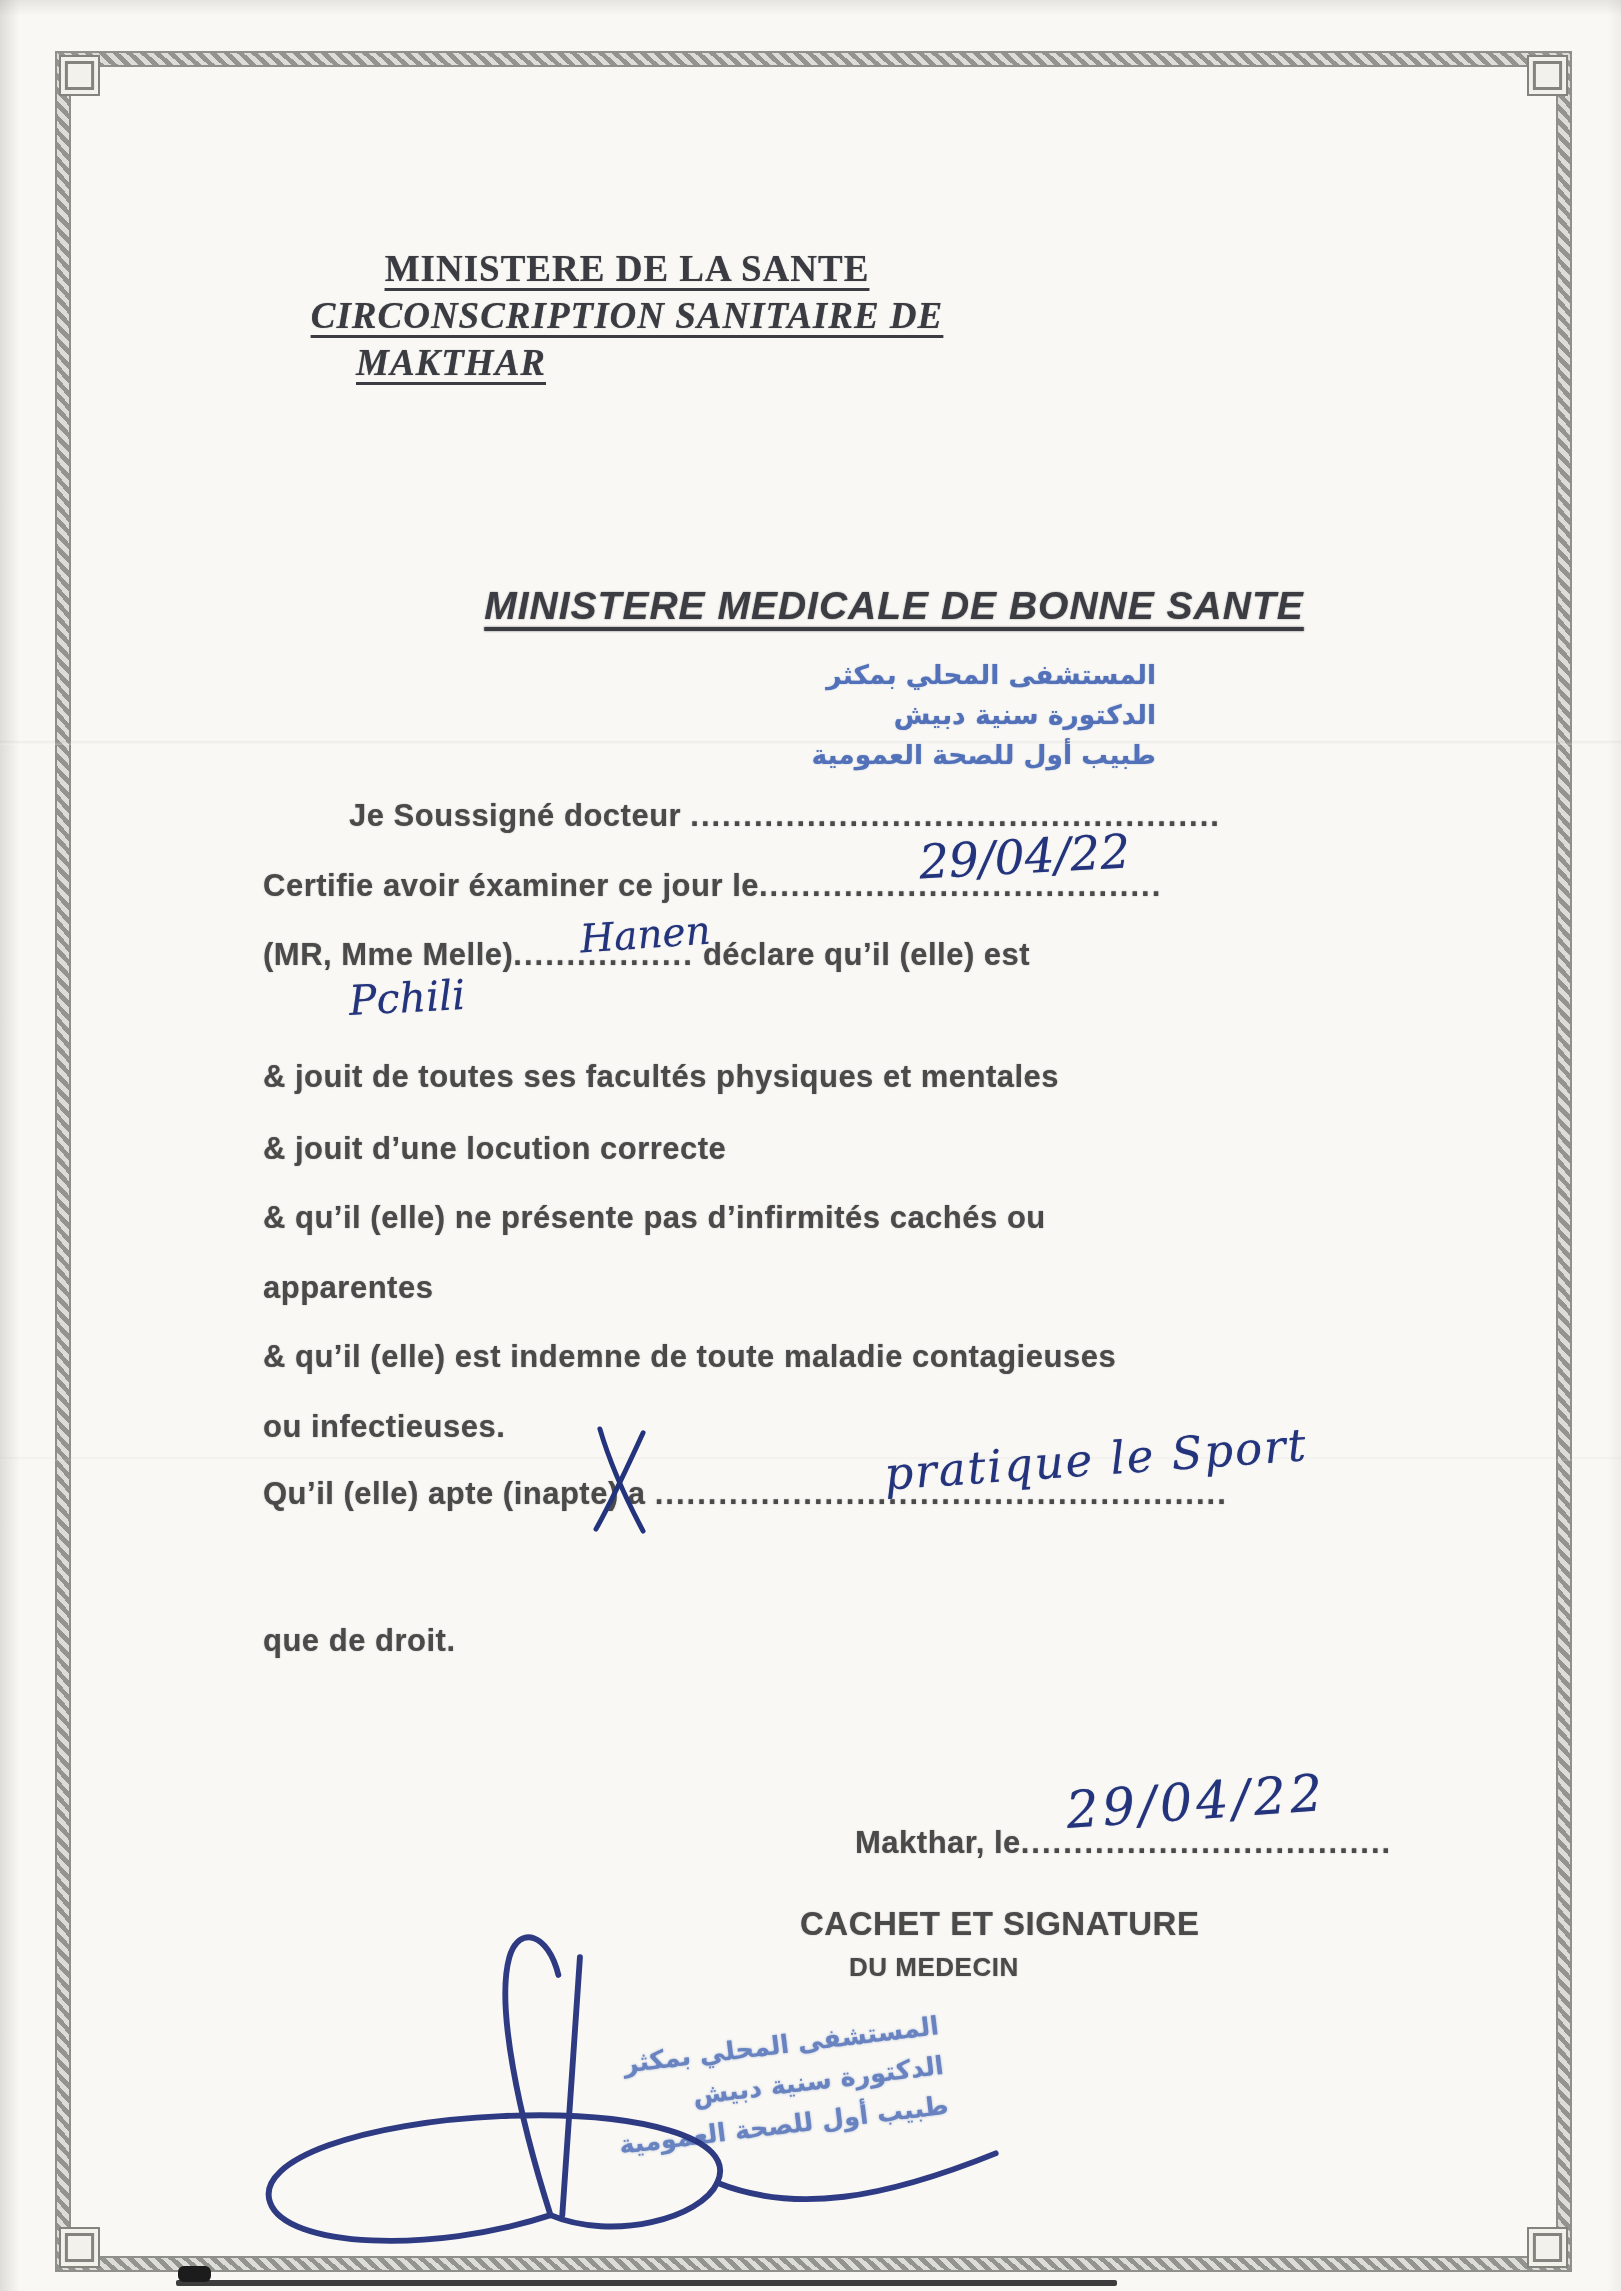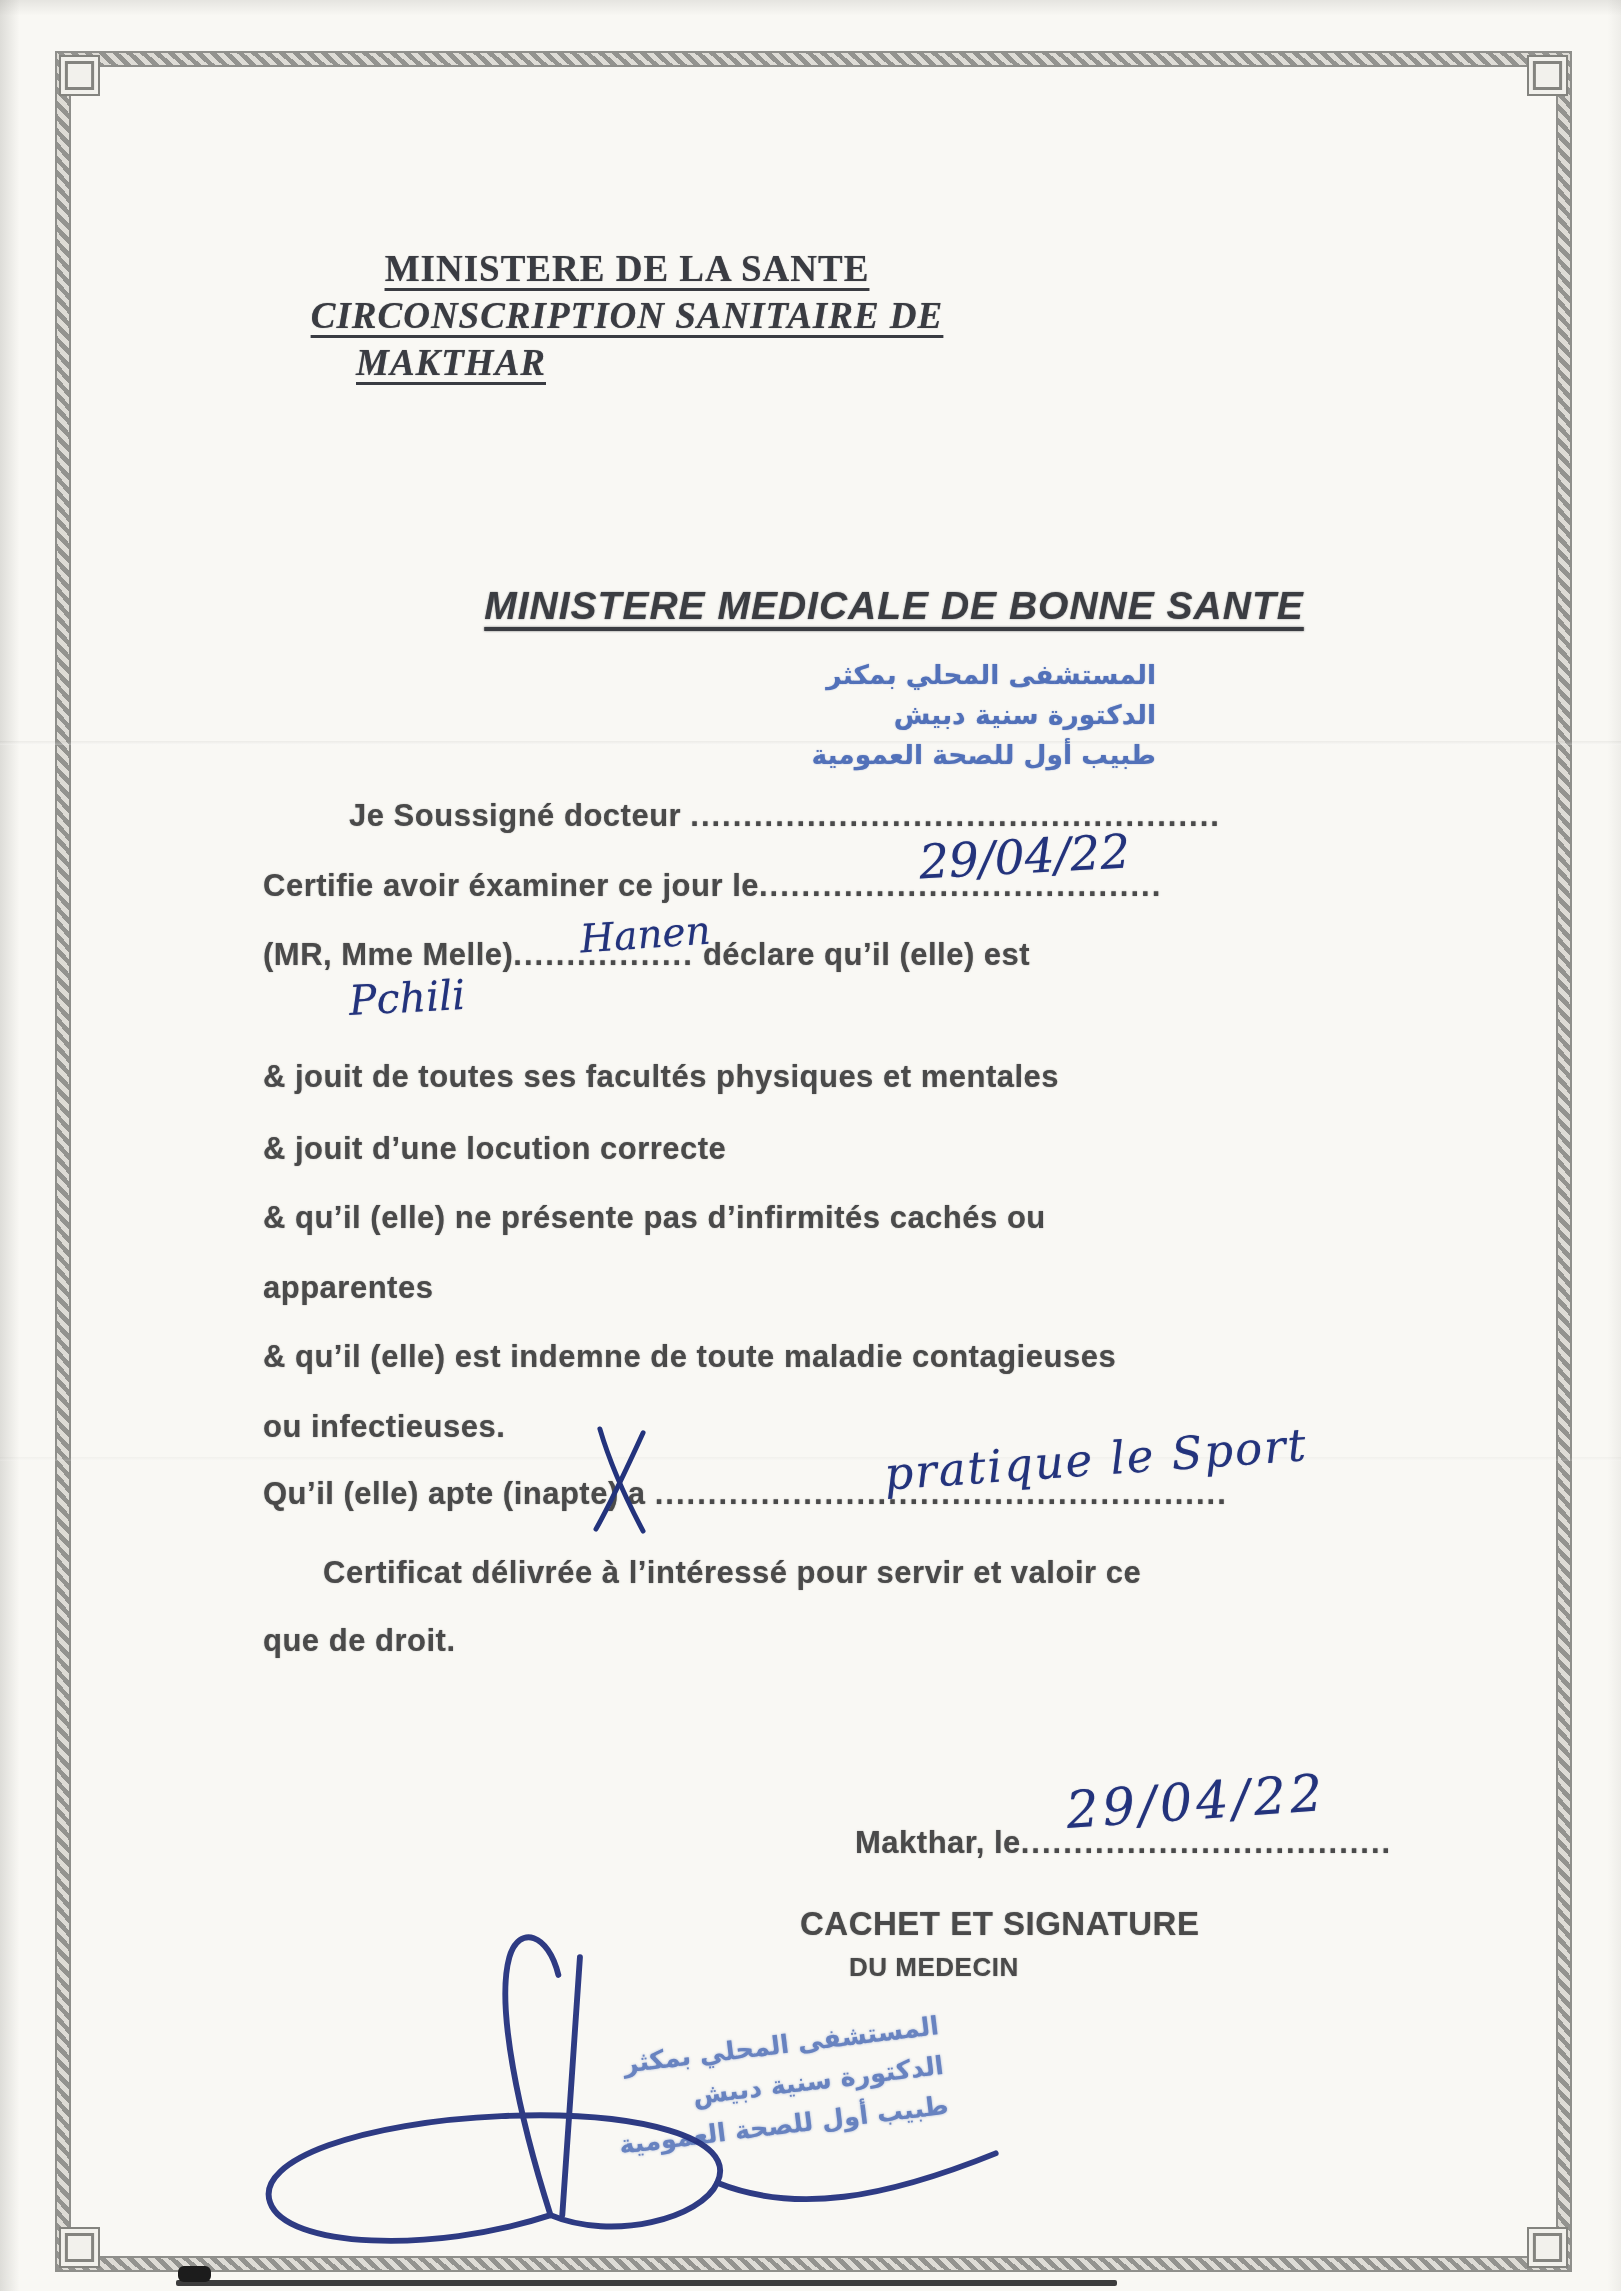--- a/index.html
+++ b/index.html
@@ -128,21 +128,20 @@
   <div class="print" style="top:1476px;left:263px">
     <span>Qu’il (elle) apte (inapte) a </span><span class="dots">......................................................</span>
   </div>
 
   <svg class="ink" style="left:588px;top:1423px" width="65" height="114" viewBox="0 0 66 116">
     <path d="M12 6 C22 40 40 80 56 110" stroke="#23337c" stroke-width="5" fill="none" stroke-linecap="round"></path>
     <path d="M56 10 C40 45 24 80 8 108" stroke="#23337c" stroke-width="5" fill="none" stroke-linecap="round"></path>
   </svg>
   <div class="hand" style="top:1433px;left:884px;font-size:45px;letter-spacing:2px;transform:rotate(-4deg)">pratique le Sport</div>
 
-  <div class="print" style="top:1555px;left:323px">Certificat délivrée à l’intéressé pour servir et valoir ce</div>
   <div class="print" style="top:1623px;left:263px">que de droit.</div>
 
   <div class="print" style="top:1825px;left:855px">
     <span>Makthar, le</span><span class="dots">...................................</span>
   </div>
   <div class="hand" style="top:1772px;left:1066px;font-size:51px;letter-spacing:3.9px;transform:rotate(-4deg)">29/04/22</div>
 
   <div class="print" style="top:1905px;left:800px;font-size:33px">CACHET ET SIGNATURE</div>
   <div class="print" style="top:1952px;left:849px;font-size:26px">DU MEDECIN</div>
 

